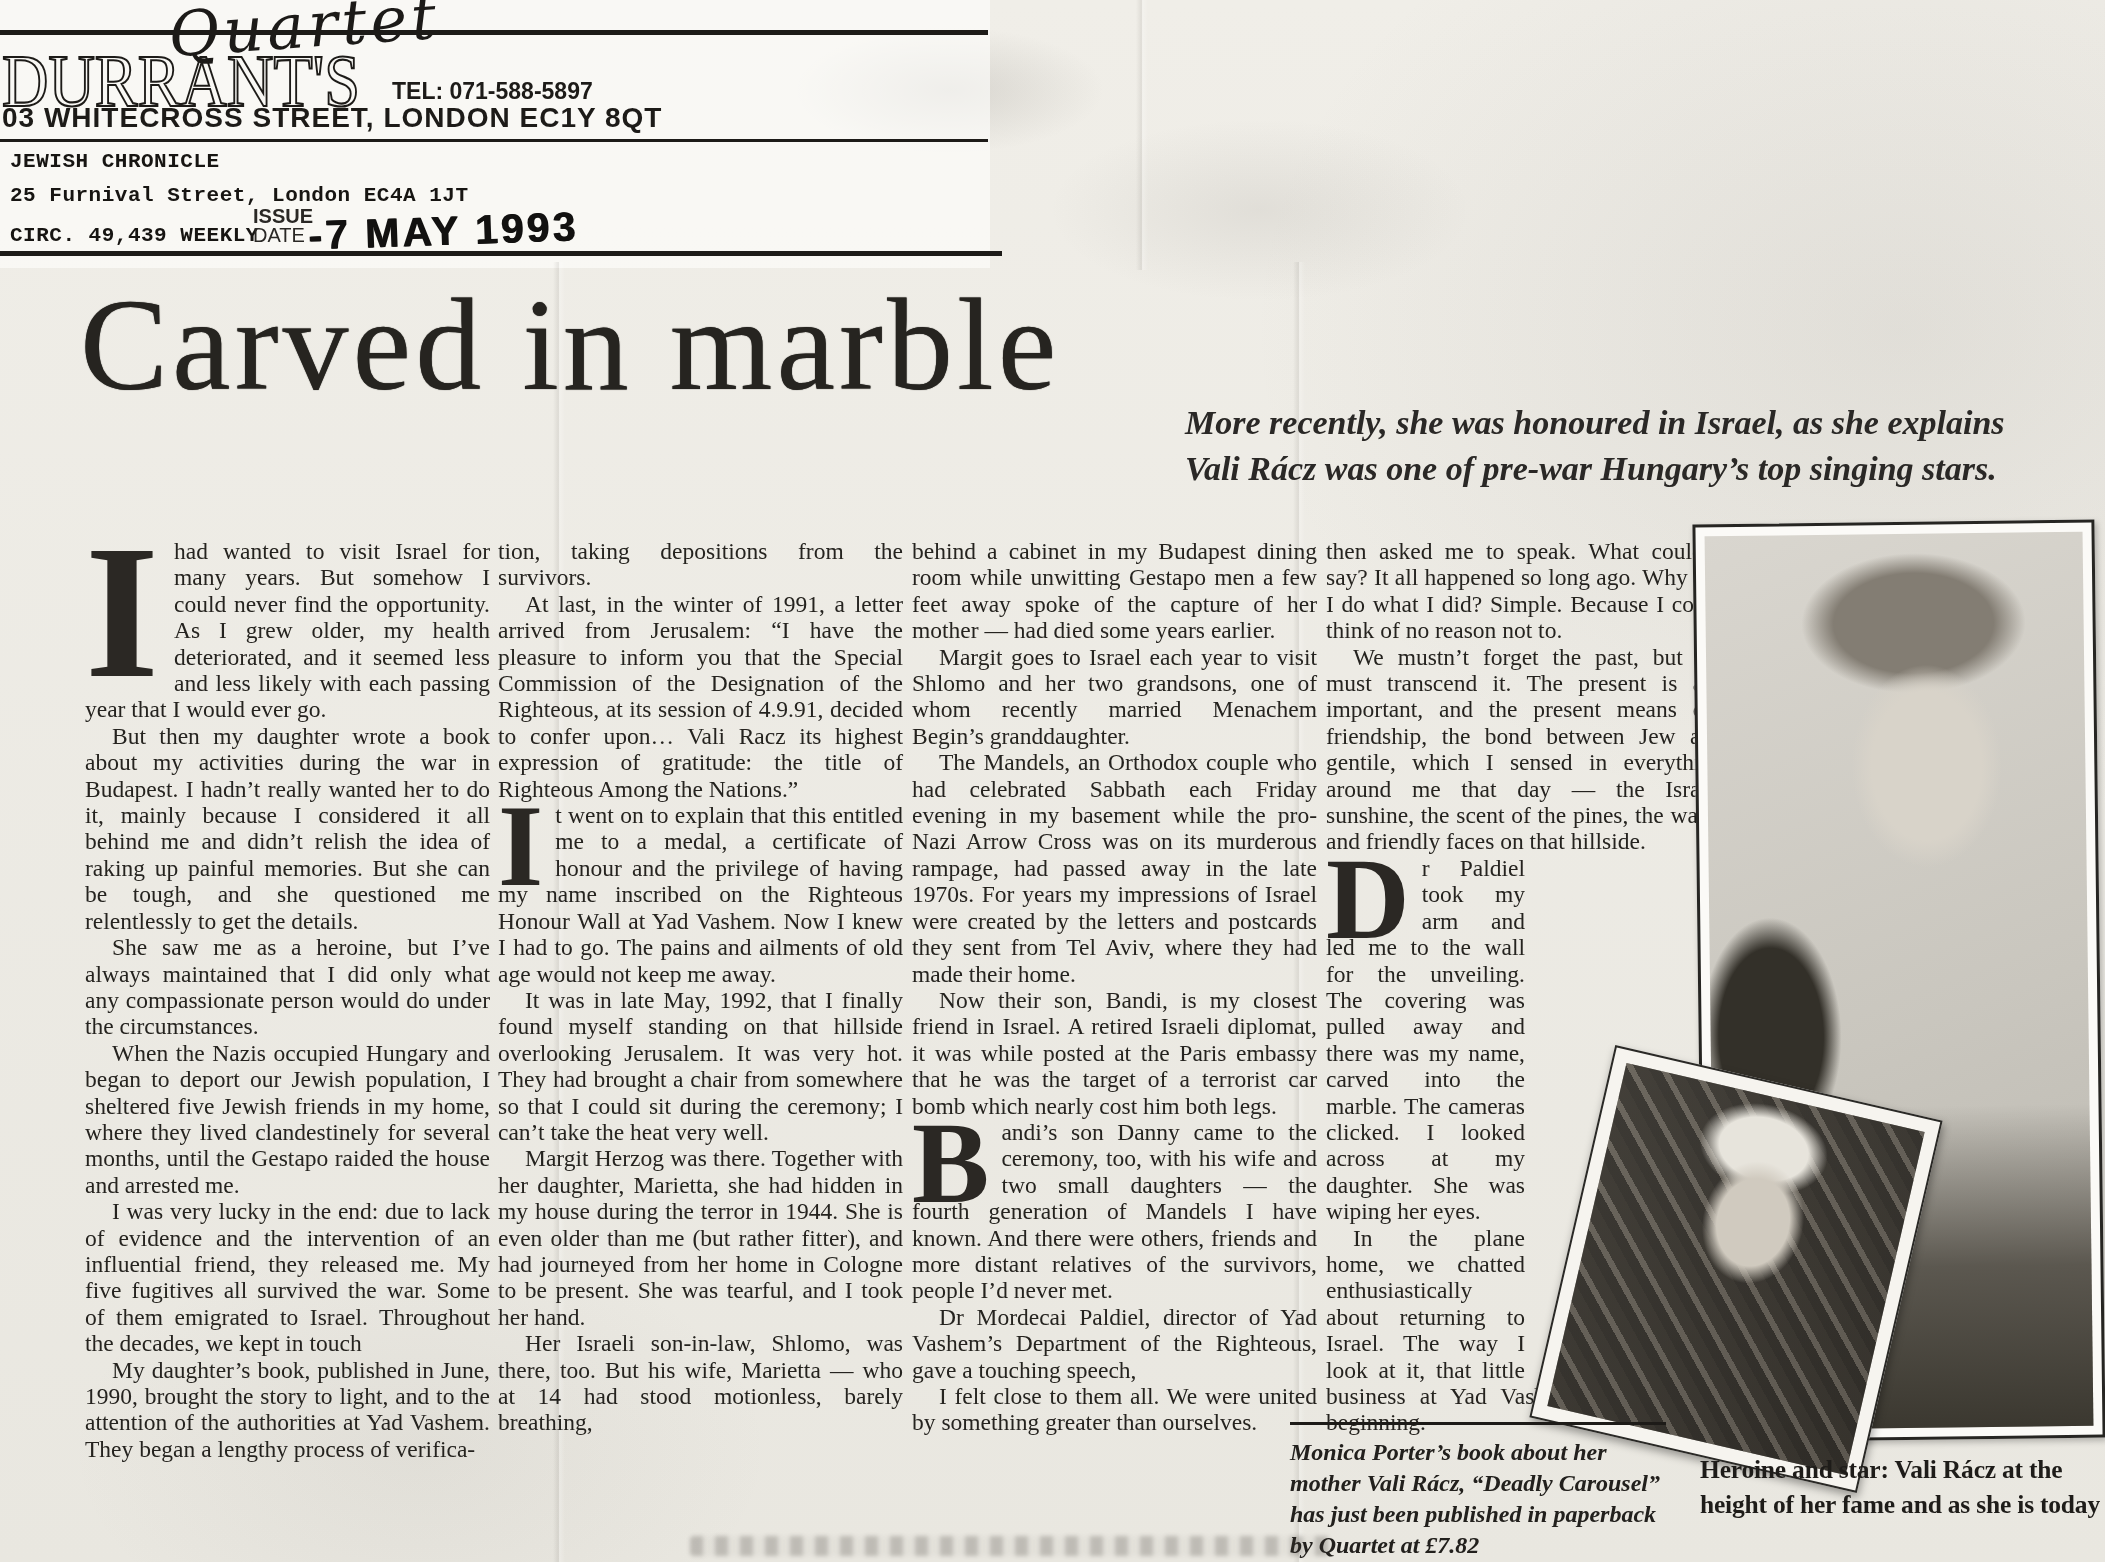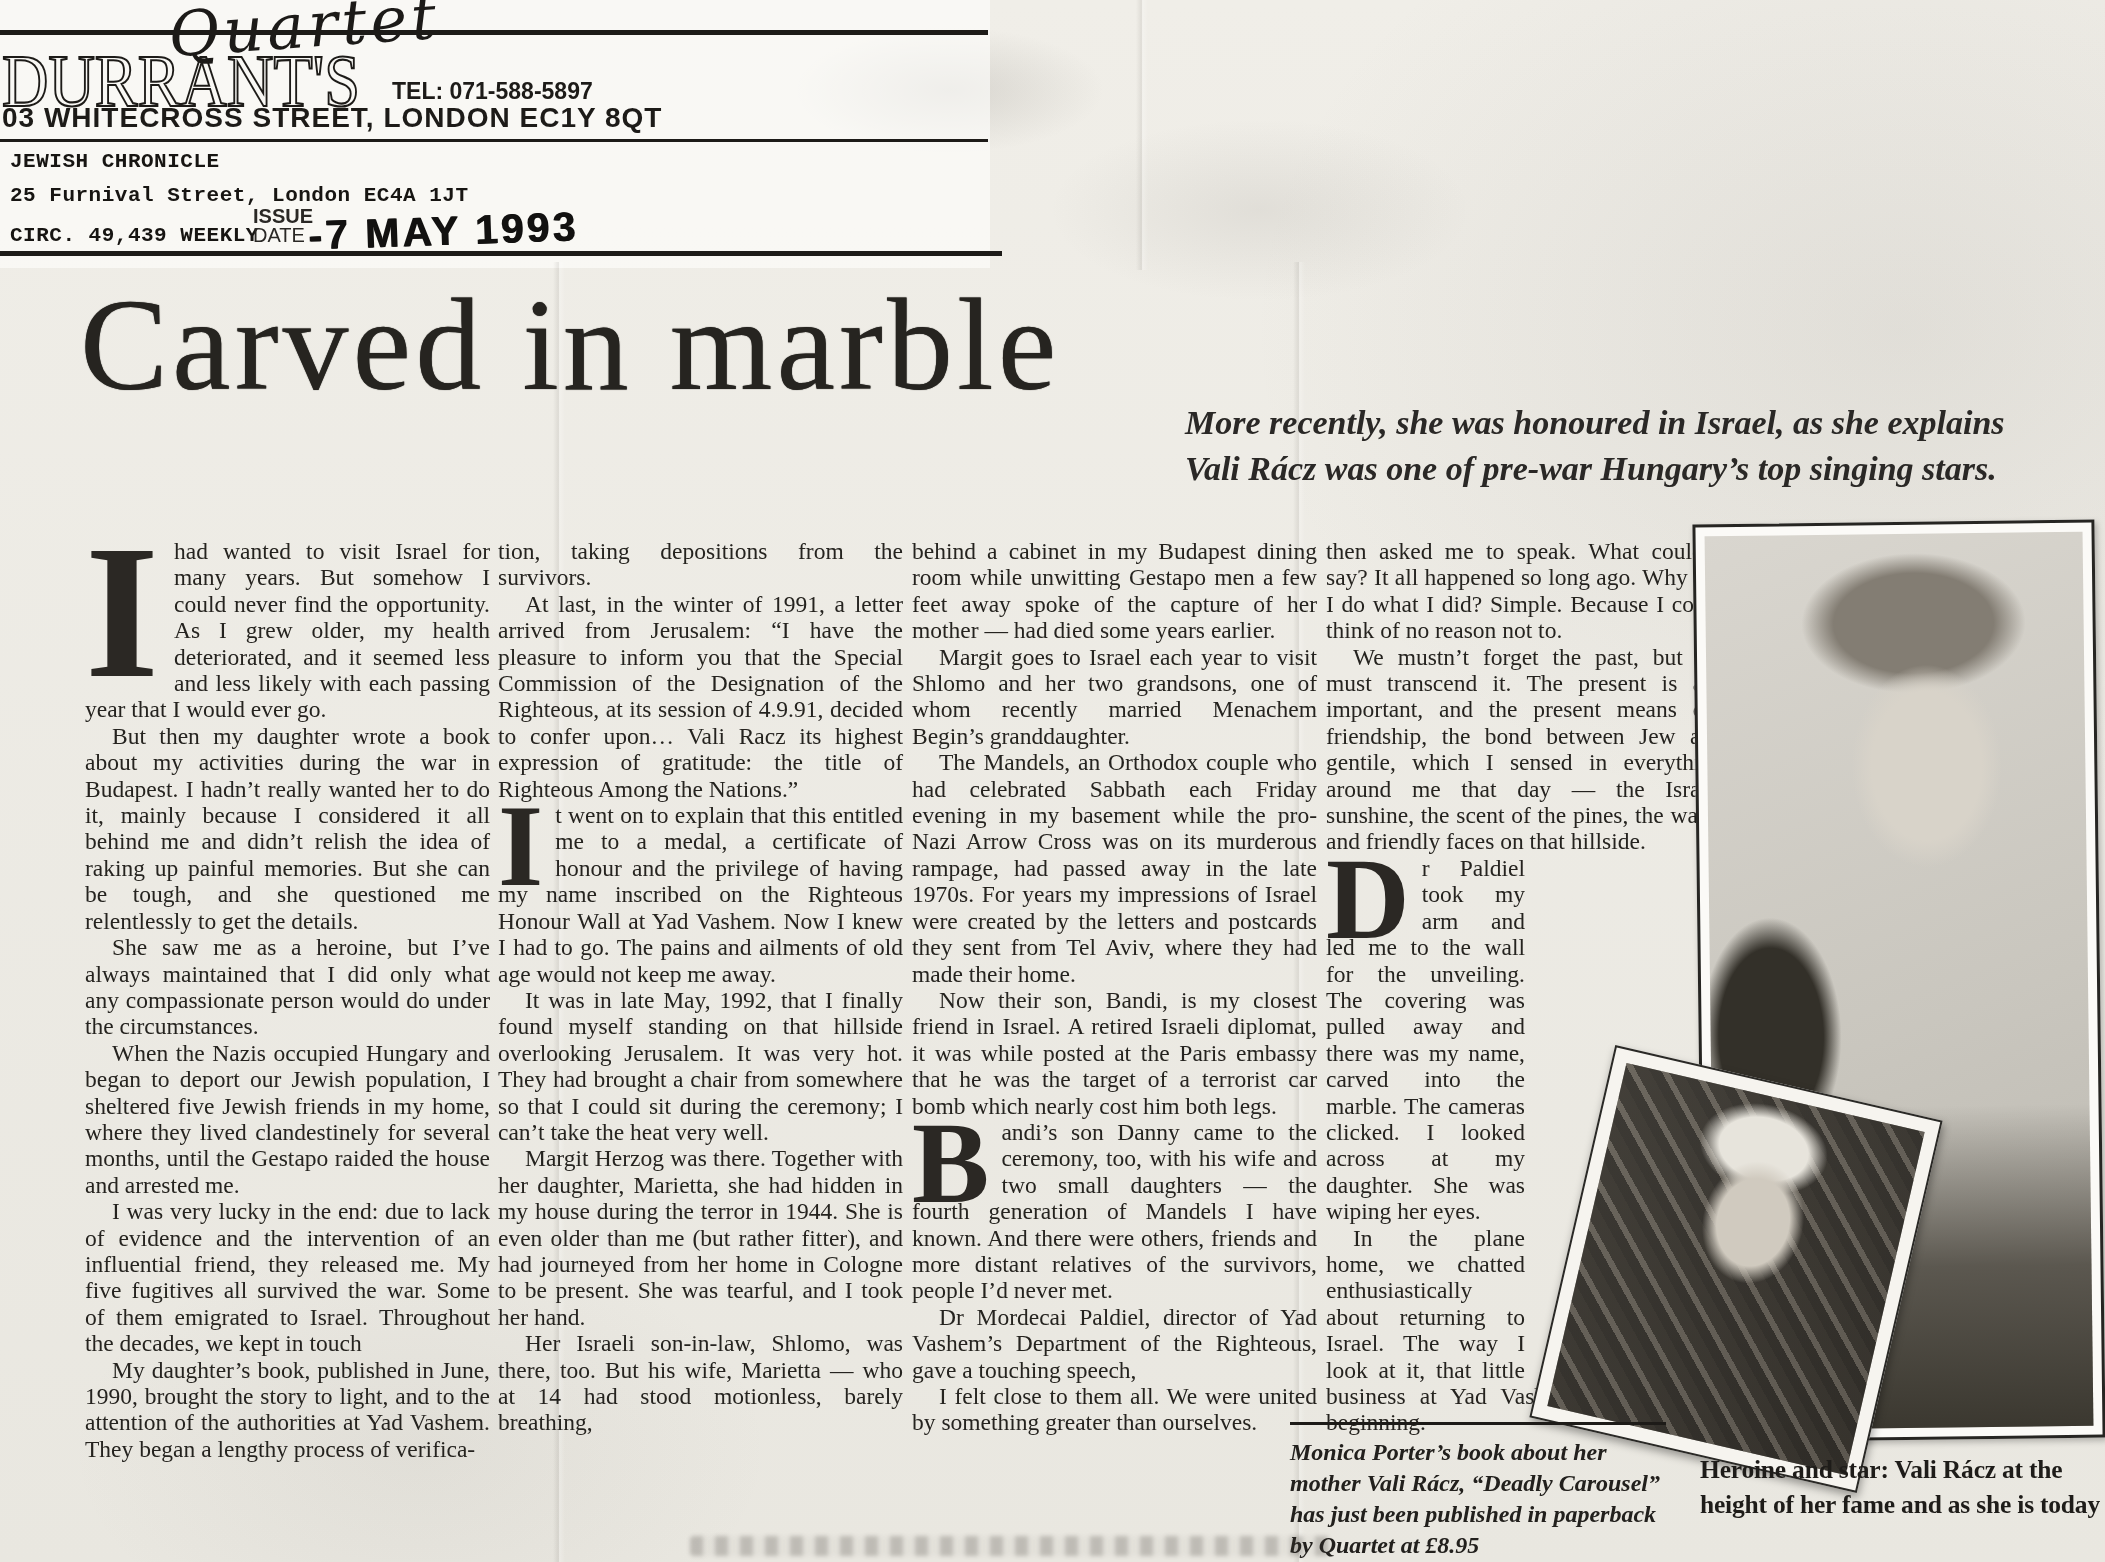--- a/index.html
+++ b/index.html
@@ -140,17 +140,17 @@
 
   <div id="photo-main" class="abs">
     <div id="photo-main-img"></div>
   </div>
   <div id="photo-inset" class="abs">
     <div id="photo-inset-img"></div>
   </div>
   <div id="photo-caption" class="abs">Heroine and star: Vali Rácz at the height of her fame and as she is today</div>
 
   <div id="footer-rule" class="rule"></div>
-  <div id="footer-note" class="abs">Monica Porter’s book about her mother Vali Rácz, “Deadly Carousel” has just been published in paperback by Quartet at £8.95</div>
+  <div id="footer-note" class="abs">Monica Porter’s book about her mother Vali Rácz, “Deadly Carousel” has just been published in paperback by Quartet at £7.82</div>
 
   <div id="show-through" class="abs"></div>
 
 </div>
 
 </body></html>

